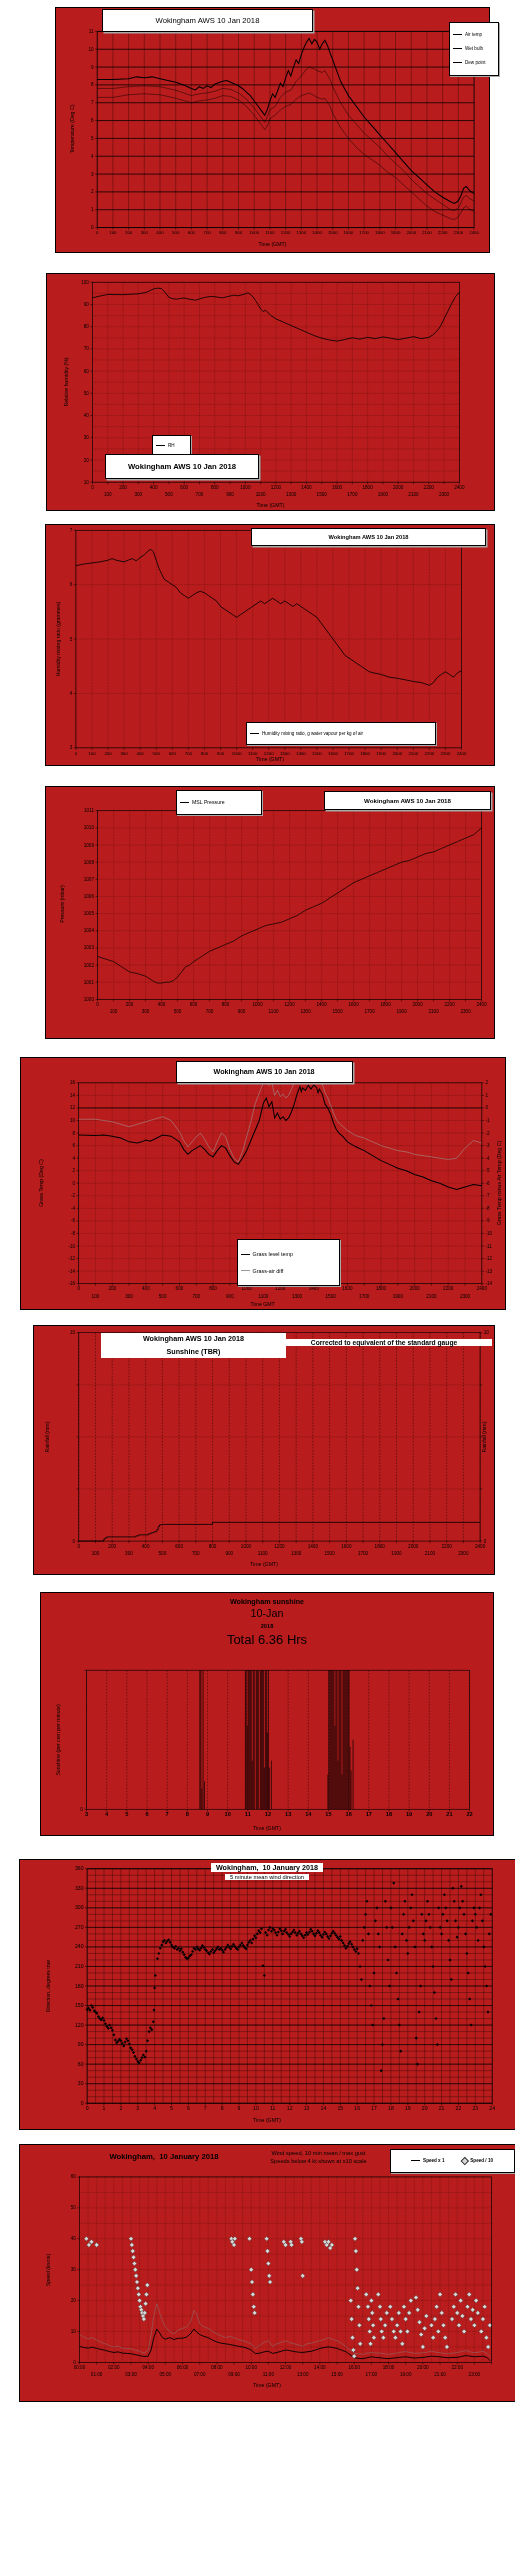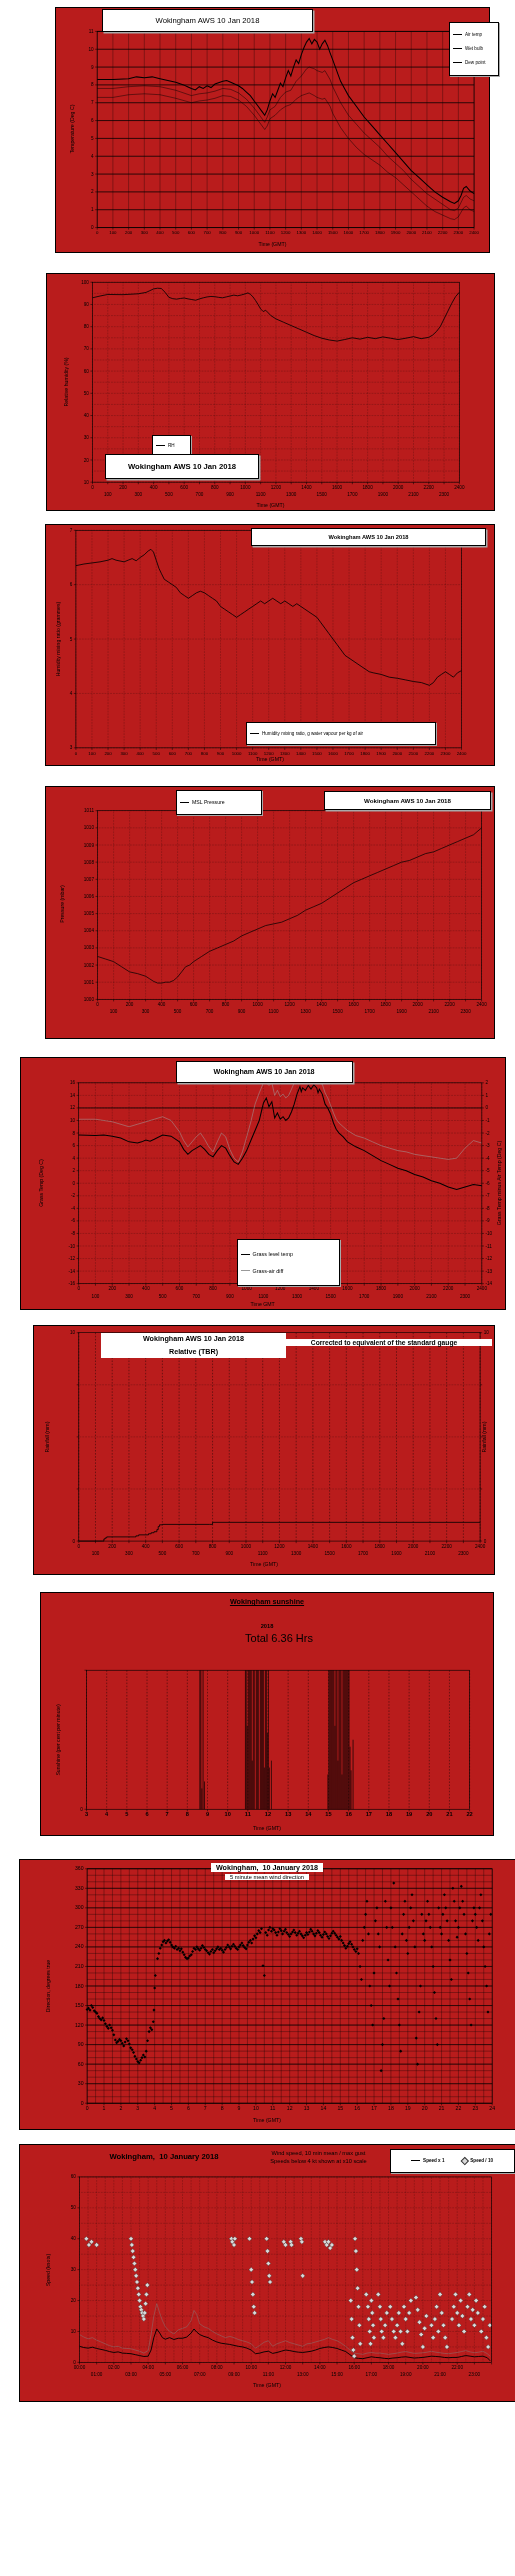--- a/index.html
+++ b/index.html
@@ -54,24 +54,24 @@
   #c5 .vlab.l{left:20.6px;top:125px;}
   #c5 .vlab.r{left:478px;top:125px;}
   #c5 .xlab{top:243px;}
   #c6{left:33px;top:1325px;width:460px;height:248px;}
   #c6 .t1{left:67px;top:7.2px;width:185px;font-size:7.2px;font-weight:bold;line-height:12.4px;background:#fff;}
   #c6 .note{left:242px;top:13.4px;width:216px;font-size:6.7px;font-weight:bold;background:#fff;}
   #c6 .vlab.l{left:13.4px;top:111px;}
   #c6 .vlab.r{left:450px;top:111px;}
   #c6 .xlab{top:235px;}
   #c7{left:40px;top:1592px;width:452px;height:242px;}
-  #c7 .ttl{left:0;top:4.1px;width:100%;font-size:7.2px;font-weight:bold;text-decoration:underline;}
+  #c7 .ttl{left:0;top:4.1px;width:100%;font-size:7.2px;font-weight:bold;}
   #c7 .date{left:0;top:14.4px;width:100%;font-size:10.8px;}
   #c7 .year{left:0;top:30px;width:100%;font-size:5.7px;font-weight:bold;}
-  #c7 .total{left:12px;top:39px;width:100%;font-size:11px;}
+  #c7 .total{left:0;top:39px;width:100%;font-size:13px;}
   #c7 .vlab{left:16.5px;top:147px;}
   #c7 .xlab{top:232px;}
   #c8{left:18.5px;top:1859px;width:495px;height:269px;}
   #c8 .ttl{left:0;top:3.1px;width:100%;font-size:7.2px;font-weight:bold;}
   #c8 .ttl span,#c8 .sub span{background:#fff;padding:0 5.2px;}
   #c8 .sub{left:0;top:14.4px;width:100%;font-size:5.7px;}
   #c8 .vlab{left:28px;top:126px;}
   #c8 .xlab{top:257px;}
   #c9{left:18.5px;top:2144px;width:495px;height:256px;}
   #c9 .ttl{left:57px;top:7.2px;width:175px;font-size:7.7px;font-weight:bold;}
@@ -869,21 +869,21 @@
       <line x1="866" y1="418" x2="870" y2="418" class="tick"></line>
       <text x="873" y="421" text-anchor="start" font-size="9">0</text>
       <line x1="866" y1="316.75" x2="870" y2="316.75" class="tick"></line>
       <line x1="866" y1="215.5" x2="870" y2="215.5" class="tick"></line>
       <line x1="866" y1="114.25" x2="870" y2="114.25" class="tick"></line>
       <line x1="866" y1="13" x2="870" y2="13" class="tick"></line>
       <text x="873" y="16" text-anchor="start" font-size="9">10</text>
     </svg>
   <div class="ttext t1">
     <div>Wokingham AWS 10 Jan 2018</div>
-    <div>Relative (TBR)</div>
+    <div>Sunshine (TBR)</div>
   </div>
   <div class="ttext note">Corrected to equivalent of the standard gauge</div>
   <div class="vlab l">Rainfall (mm)</div>
   <div class="vlab r">Rainfall (mm)</div>
   <div class="xlab">Time (GMT)</div>
 </section>
 
 <section class="chart-box" id="c7">
   <svg viewBox="0 0 877 470" width="452" height="242">
       <line x1="88" y1="150" x2="88" y2="420" class="g-dash"></line>
@@ -999,20 +999,21 @@
       <text x="753.6842105263158" y="433" text-anchor="middle" font-size="11" font-weight="bold">20</text>
       <line x1="792.8421052631579" y1="420" x2="792.8421052631579" y2="424" class="tick"></line>
       <text x="792.8421052631579" y="433" text-anchor="middle" font-size="11" font-weight="bold">21</text>
       <line x1="832" y1="420" x2="832" y2="424" class="tick"></line>
       <text x="832" y="433" text-anchor="middle" font-size="11" font-weight="bold">22</text>
       <line x1="84" y1="420" x2="88" y2="420" class="tick"></line>
       <text x="81" y="423" text-anchor="end" font-size="9">0</text>
       <line x1="84" y1="150" x2="88" y2="150" class="tick"></line>
     </svg>
   <div class="ttext ttl">Wokingham sunshine</div>
+  <div class="ttext date">10-Jan</div>
   <div class="ttext year">2018</div>
   <div class="ttext total">Total 6.36 Hrs</div>
   <div class="vlab">Sunshine (per cent per minute)</div>
   <div class="xlab">Time (GMT)</div>
 </section>
 
 <section class="chart-box" id="c8">
   <svg viewBox="0 0 960 522" width="495" height="269">
       <line x1="130" y1="17" x2="130" y2="472" class="g-thin"></line>
       <line x1="146.375" y1="17" x2="146.375" y2="472" class="g-thin"></line>

